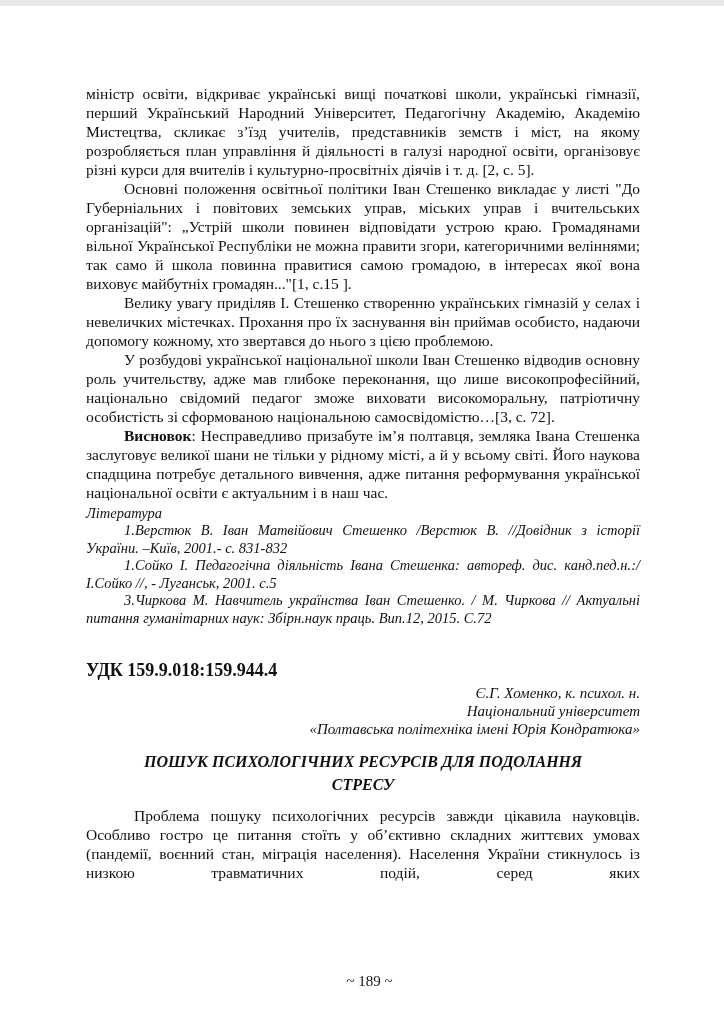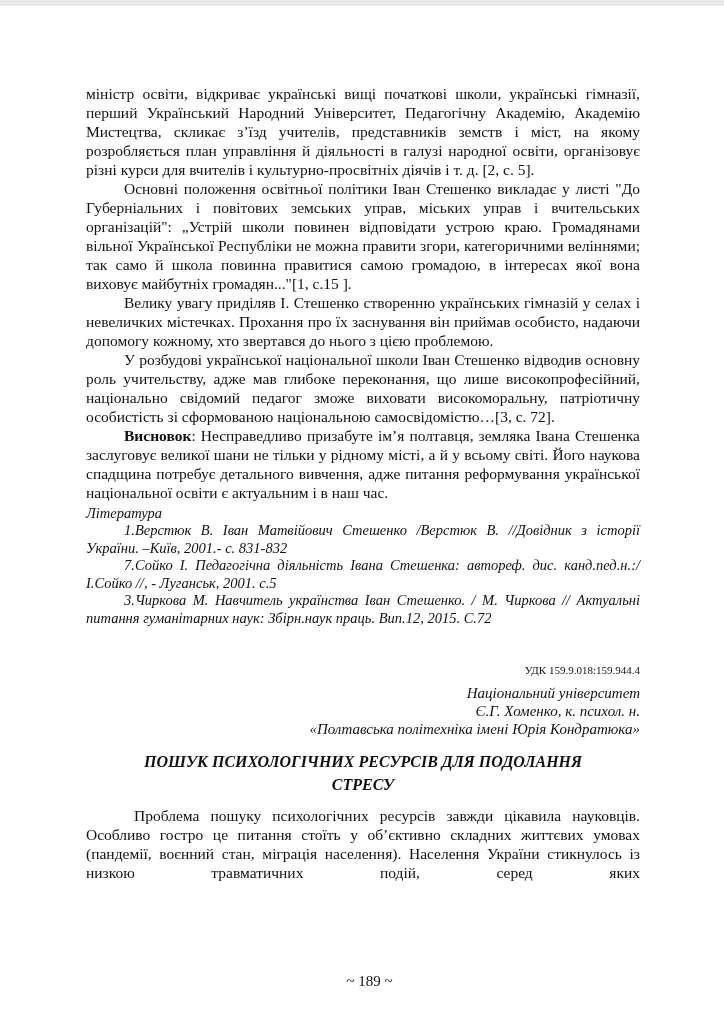--- a/index.html
+++ b/index.html
@@ -37,24 +37,24 @@
   .ref{
     margin:0;
     font-size:14.5px;
     line-height:17.5px;
     font-style:italic;
     text-align:justify;
     text-indent:38px;
   }
   .udc{
     margin:34px 0 0 0;
-    font-size:11px;
+    font-size:18px;
     line-height:19px;
-    font-weight:normal;
-    text-align:right;
+    font-weight:bold;
+    text-align:left;
   }
   .authors{ margin-top:4px; }
   .authors p{
     margin:0;
     font-size:15px;
     line-height:18px;
     font-style:italic;
     text-align:right;
   }
   .title{
@@ -80,28 +80,28 @@
   <div class="content">
 
     <p class="para">міністр освіти, відкриває українські вищі початкові школи, українські гімназії, перший Український Народний Університет, Педагогічну Академію, Академію Мистецтва, скликає з’їзд учителів, представників земств і міст, на якому розробляється план управління й діяльності в галузі народної освіти, організовує різні курси для вчителів і культурно-просвітніх діячів і т. д. [2, с. 5].</p>
     <p class="para indent">Основні положення освітньої політики Іван Стешенко викладає у листі "До Губерніальних і повітових земських управ, міських управ і вчительських організацій": „Устрій школи повинен відповідати устрою краю. Громадянами вільної Української Республіки не можна правити згори, категоричними веліннями; так само й школа повинна правитися самою громадою, в інтересах якої вона виховує майбутніх громадян..."[1, с.15 ].</p>
     <p class="para indent">Велику увагу приділяв І. Стешенко створенню українських гімназій у селах і невеличких містечках. Прохання про їх заснування він приймав особисто, надаючи допомогу кожному, хто звертався до нього з цією проблемою.</p>
     <p class="para indent">У розбудові української національної школи Іван Стешенко відводив основну роль учительству, адже мав глибоке переконання, що лише високопрофесійний, національно свідомий педагог зможе виховати високоморальну, патріотичну особистість зі сформованою національною самосвідомістю…[3, с. 72].</p>
     <p class="para indent"><span class="bold">Висновок</span><span>: Несправедливо призабуте ім’я полтавця, земляка Івана Стешенка заслуговує  великої шани не тільки у рідному місті, а й у всьому світі. Його наукова спадщина потребує детального вивчення, адже питання реформування  української національної освіти є  актуальним і в наш час.</span></p>
 
     <p class="lit-heading">Література</p>
     <p class="ref">1.Верстюк В. Іван Матвійович Стешенко /Верстюк В. //Довідник з історії України. –Київ, 2001.- с. 831-832</p>
-    <p class="ref">7.Сойко І. Педагогічна діяльність Івана Стешенка: автореф. дис. канд.пед.н.:/ І.Сойко //, - Луганськ, 2001. с.5</p>
+    <p class="ref">1.Сойко І. Педагогічна діяльність Івана Стешенка: автореф. дис. канд.пед.н.:/ І.Сойко //, - Луганськ, 2001. с.5</p>
     <p class="ref">3.Чиркова М. Навчитель українства Іван Стешенко. / М. Чиркова // Актуальні питання гуманітарних наук: Збірн.наук праць. Вип.12, 2015. С.72</p>
 
     <p class="udc">УДК 159.9.018:159.944.4</p>
 
     <div class="authors">
+      <p>Є.Г. Хоменко, к. психол. н.</p>
       <p>Національний університет</p>
-      <p>Є.Г. Хоменко, к. психол. н.</p>
       <p>«Полтавська політехніка імені Юрія Кондратюка»</p>
     </div>
 
     <h1 class="title">ПОШУК ПСИХОЛОГІЧНИХ РЕСУРСІВ ДЛЯ ПОДОЛАННЯ СТРЕСУ</h1>
 
     <p class="para indent2 just-last">Проблема пошуку психологічних ресурсів завжди цікавила науковців. Особливо гостро це питання стоїть у об’єктивно складних життєвих умовах (пандемії, воєнний стан, міграція населення). Населення України стикнулось із низкою травматичних подій, серед яких</p>
 
   </div>
 
   <div class="footer">~ 189 ~</div>

